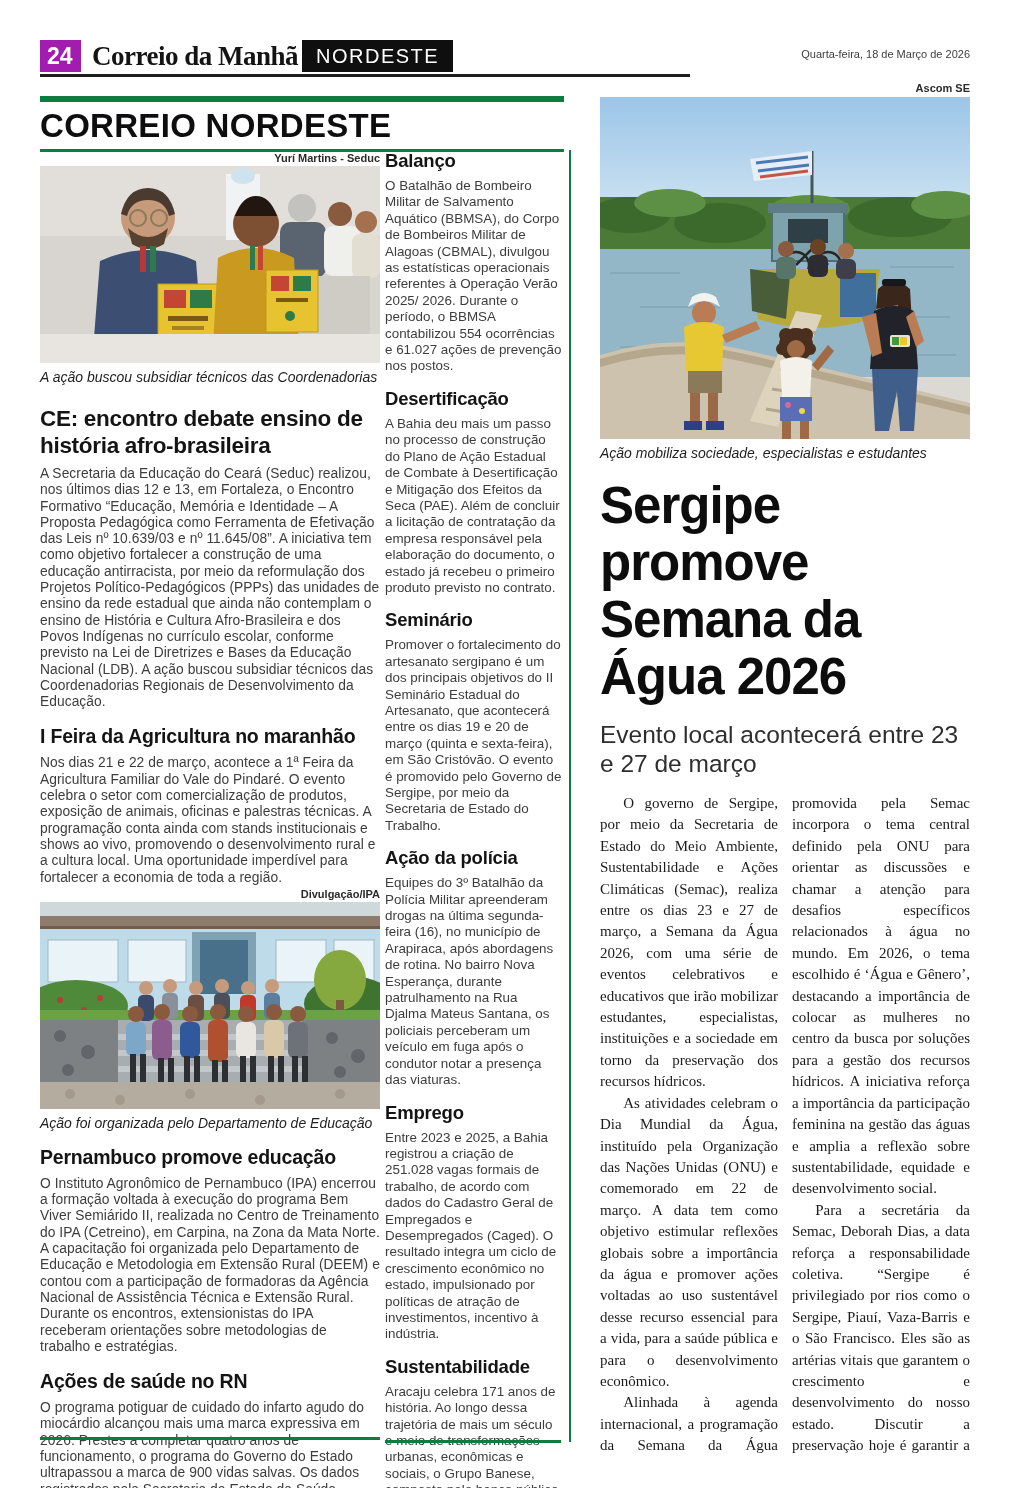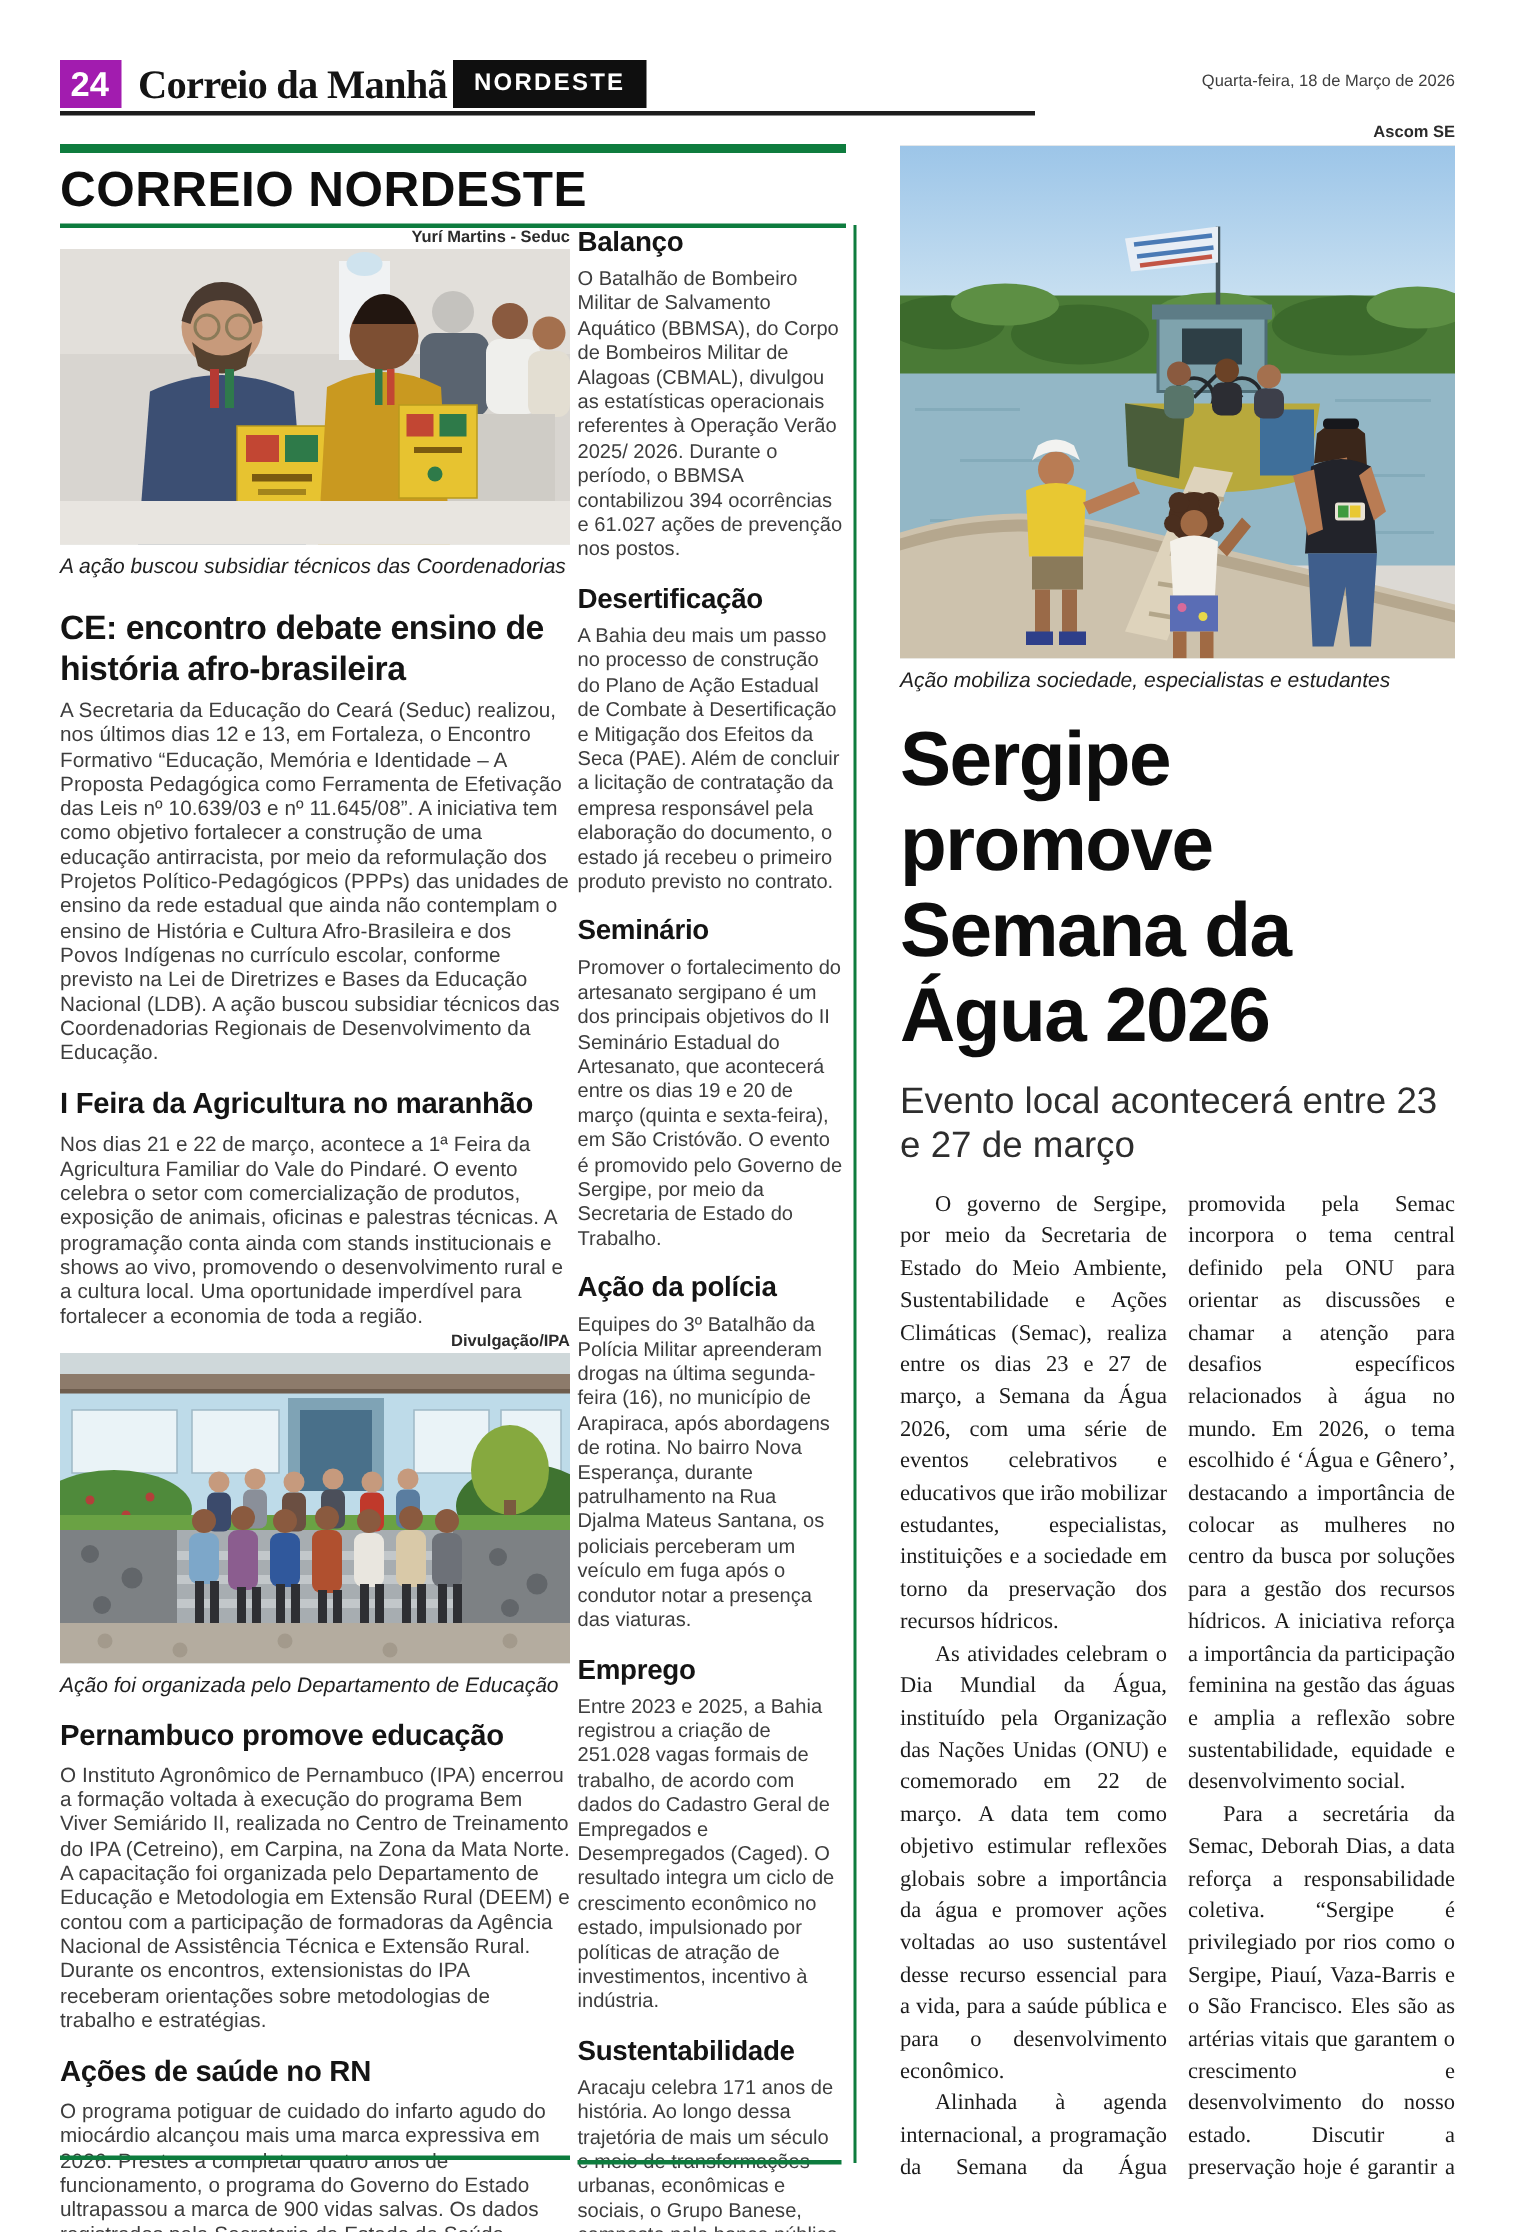--- a/index.html
+++ b/index.html
@@ -15,21 +15,21 @@
     position:absolute; left:0; top:0; background:#a21caf; color:#fff;
     font-weight:800; font-size:23px; line-height:30px; padding:1px 8px 1px 7px;
   }
   .brand {
     position:absolute; left:52px; top:1px;
     font-family:"Liberation Serif", serif; font-weight:700; font-size:27px;
     letter-spacing:-0.5px; color:#141414;
   }
   .sectionbox {
     position:absolute; left:262px; top:0; background:#0f0f0f; color:#fff;
-    font-weight:700; font-size:16px; line-height:30px; letter-spacing:1.5px;
+    font-weight:400; font-size:20px; line-height:30px; letter-spacing:1.5px;
     padding:1px 14px;
   }
   .eddate { position:absolute; right:0; top:8px; font-size:11px; color:#3e3e3e; }
   .masthead-rule { position:absolute; left:40px; top:74px; width:650px; height:3px; background:#1d1d1d; }
 
   
   .banner { position:absolute; left:40px; top:96px; width:524px; }
   .green-bar { height:6px; background:#0e7c3e; }
   .banner-title { font-size:33px; font-weight:800; letter-spacing:0.3px; color:#0e0e0e; margin:5px 0 4px; }
   .green-line { height:3px; background:#0e7c3e; }
@@ -254,21 +254,21 @@
     <p class="body-sans">O Instituto Agronômico de Pernambuco (IPA) encerrou a formação voltada à execução do programa Bem Viver Semiárido II, realizada no Centro de Treinamento do IPA (Cetreino), em Carpina, na Zona da Mata Norte. A capacitação foi organizada pelo Departamento de Educação e Metodologia em Extensão Rural (DEEM) e contou com a participação de formadoras da Agência Nacional de Assistência Técnica e Extensão Rural. Durante os encontros, extensionistas do IPA receberam orientações sobre metodologias de trabalho e estratégias.</p>
 
     <h3 class="head-l">Ações de saúde no RN</h3>
     <p class="body-sans">O programa potiguar de cuidado do infarto agudo do miocárdio alcançou mais uma marca expressiva em 2026. Prestes a completar quatro anos de funcionamento, o programa do Governo do Estado ultrapassou a marca de 900 vidas salvas. Os dados registrados pela Secretaria de Estado da Saúde Pública (Sesap) apontam que 908 pessoas foram atendidas pelo procedimento.</p>
   </section>
   <div class="rule-green-left"></div>
 
   <section class="col-mid">
     <div class="brief">
       <h3>Balanço</h3>
-      <p>O Batalhão de Bombeiro Militar de Salvamento Aquático (BBMSA), do Corpo de Bombeiros Militar de Alagoas (CBMAL), divulgou as estatísticas operacionais referentes à Operação Verão 2025/ 2026. Durante o período, o BBMSA contabilizou 394 ocorrências e 61.027 ações de prevenção nos postos.</p>
+      <p>O Batalhão de Bombeiro Militar de Salvamento Aquático (BBMSA), do Corpo de Bombeiros Militar de Alagoas (CBMAL), divulgou as estatísticas operacionais referentes à Operação Verão 2025/ 2026. Durante o período, o BBMSA contabilizou 554 ocorrências e 61.027 ações de prevenção nos postos.</p>
     </div>
     <div class="brief">
       <h3>Desertificação</h3>
       <p>A Bahia deu mais um passo no processo de construção do Plano de Ação Estadual de Combate à Desertificação e Mitigação dos Efeitos da Seca (PAE). Além de concluir a licitação de contratação da empresa responsável pela elaboração do documento, o estado já recebeu o primeiro produto previsto no contrato.</p>
     </div>
     <div class="brief">
       <h3>Seminário</h3>
       <p>Promover o fortalecimento do artesanato sergipano é um dos principais objetivos do II Seminário Estadual do Artesanato, que acontecerá entre os dias 19 e 20 de março (quinta e sexta-feira), em São Cristóvão. O evento é promovido pelo Governo de Sergipe, por meio da Secretaria de Estado do Trabalho.</p>
     </div>
     <div class="brief">

